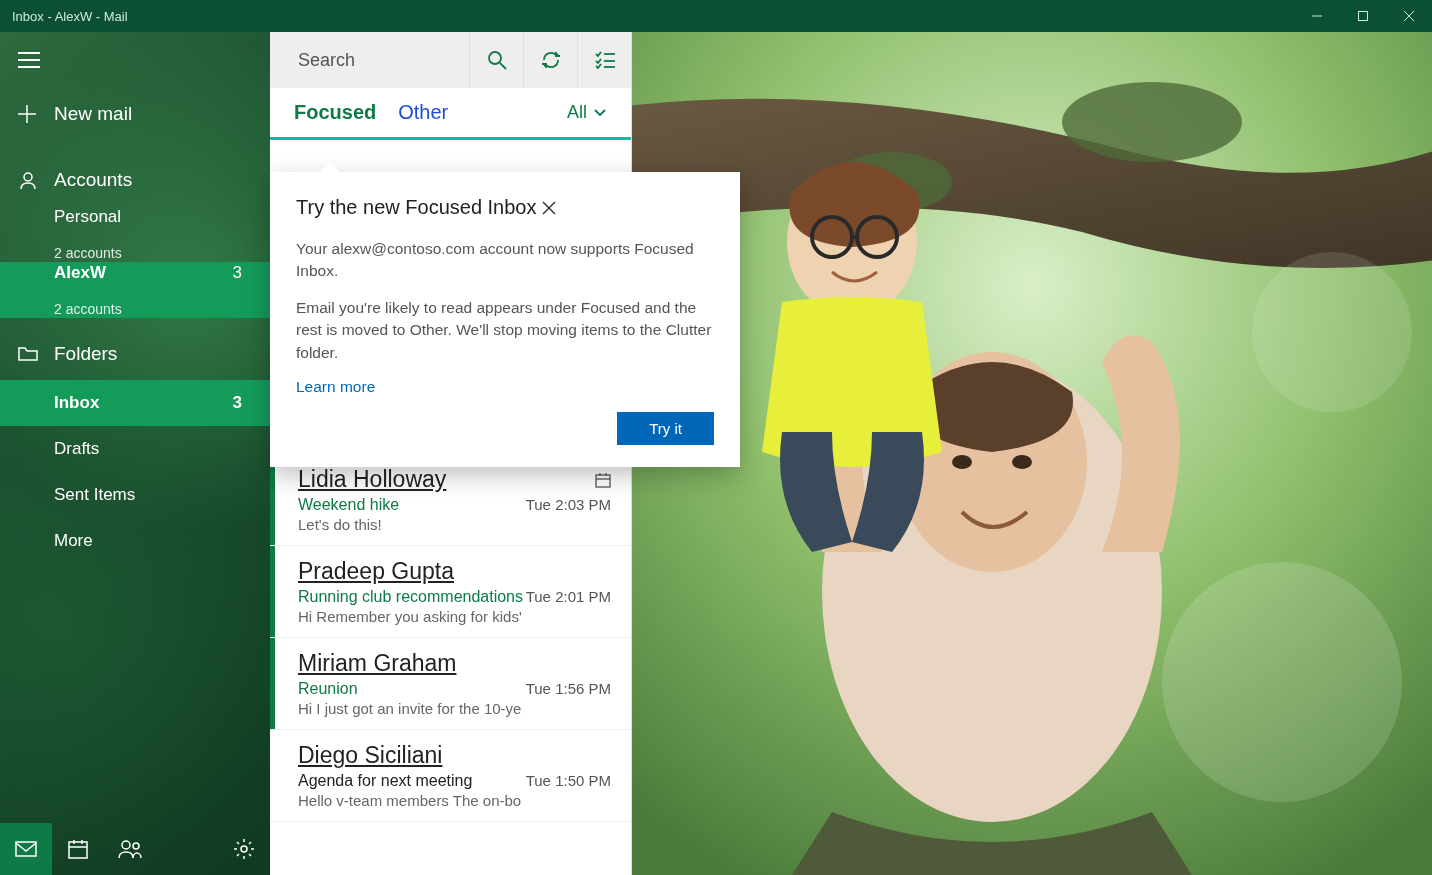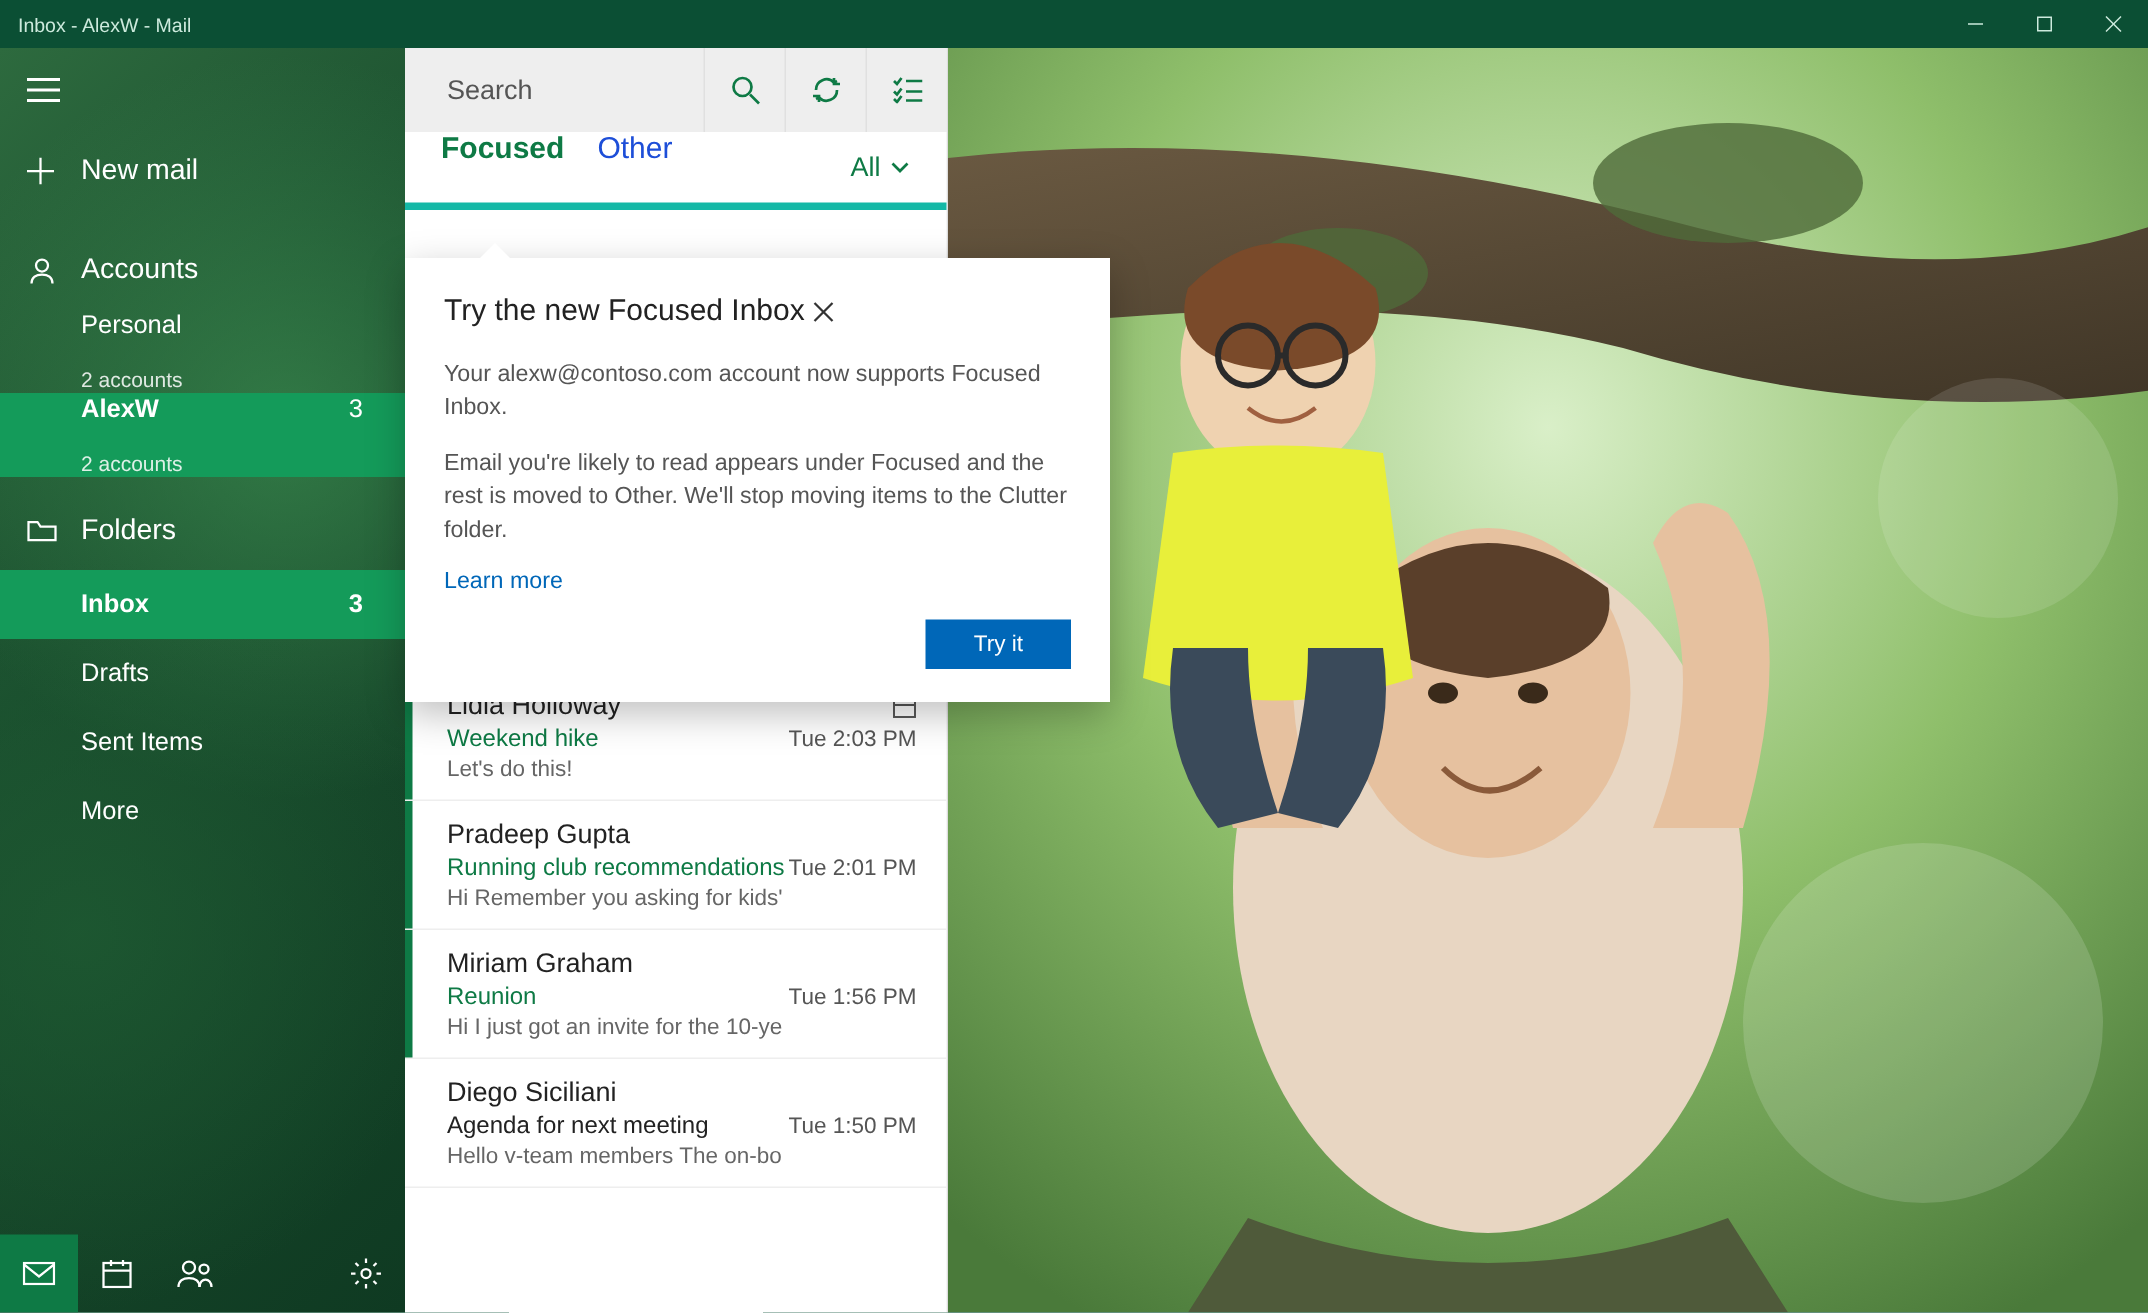--- a/index.html
+++ b/index.html
@@ -32,41 +32,41 @@
   .bottombar .bcell.active { background: #0e7a45; }
   .bottombar .spacer { flex: 1; }
   .bottombar svg { stroke: #fff; fill: none; }
   
   .listcol { width: 362px; background: #f8f8f8; display: flex; flex-direction: column; border-right: 1px solid #ddd; }
   .searchbar { height: 56px; display: flex; align-items: center; background: #eeeeee; }
   .searchbar .searchbox { flex: 1; padding-left: 28px; font-size: 18px; color: #555; }
   .searchbar .sbtn { width: 54px; height: 56px; display: flex; align-items: center; justify-content: center; border-left: 1px solid #e0e0e0; cursor: pointer; }
   .searchbar .sbtn:first-of-type { border-left: none; }
   .searchbar svg { stroke: #0e7a45; }
-  .tabsrow { height: 52px; background: #fff; display: flex; padding: 0 24px; border-bottom: 5px solid #14b8a6; position: relative; }
+  .tabsrow { height: 52px; background: #fff; display: flex; align-items: center; padding: 0 24px; border-bottom: 3px solid #14b8a6; position: relative; }
   .tabsrow .tab { font-size: 20px; margin-right: 22px; color: #1d4ed8; cursor: pointer; }
   .tabsrow .tab.active { color: #0e7a45; font-weight: 600; }
   .tabsrow .filler { flex: 1; }
   .tabsrow .filter { color: #0e7a45; font-size: 18px; display: flex; align-items: center; gap: 6px; cursor: pointer; }
   
   .popup { position: absolute; top: 140px; left: 270px; width: 470px; background: #fff; box-shadow: 0 8px 24px rgba(0,0,0,0.25); padding: 24px 26px 22px 26px; z-index: 10; }
   .popup::before { content:""; position:absolute; top:-10px; left:50px; width:0; height:0; border-left:10px solid transparent; border-right:10px solid transparent; border-bottom:10px solid #fff; }
   .popup .phead { display:flex; align-items: flex-start; }
   .popup .ptitle { font-size: 20px; color: #222; }
   .popup .pclose { cursor:pointer; padding:4px; }
   .popup .pbody { font-size: 15.5px; color: #555; margin-top: 14px; line-height: 1.45; }
   .popup .pbody p { margin-bottom: 14px; }
   .popup .plink { color: #0067b8; font-size: 15.5px; cursor:pointer; }
   .popup .pactions { display:flex; justify-content: flex-end; margin-top: 16px; }
   .popup .pbtn { background: #0067b8; color: #fff; border: none; padding: 8px 32px; font-size: 15px; cursor:pointer; }
   
   .messages { flex: 1; overflow: hidden; background: #fff; padding-top: 222px;  }
   .msg { padding: 12px 20px 12px 28px; border-bottom: 1px solid #eee; position: relative; cursor:pointer; }
   .msg.unread::before { content:""; position:absolute; left:0; top:0; bottom:0; width:5px; background:#0e7a45; }
-  .msg .from { font-size: 18px; color: #222; display:flex; justify-content: space-between; align-items:center; }
+  .msg .from { font-size: 23px; color: #222; display:flex; justify-content: space-between; align-items:center;text-decoration:underline; }
   .msg .subj { font-size: 16px; color: #222; display:flex; justify-content: space-between; margin-top: 3px; }
   .msg.unread .subj .subtxt { color: #0e7a45; font-weight:500; }
   .msg .subj .time { color:#555; font-size: 15px; }
   .msg .prev { font-size: 15px; color: #666; margin-top: 2px; white-space: nowrap; overflow: hidden; text-overflow: ellipsis; }
   
   .reading { flex: 1; position: relative; overflow:hidden; }
   .reading svg.bg { width: 100%; height: 100%; display:block; }
 </style>
 </head>
 <body>

